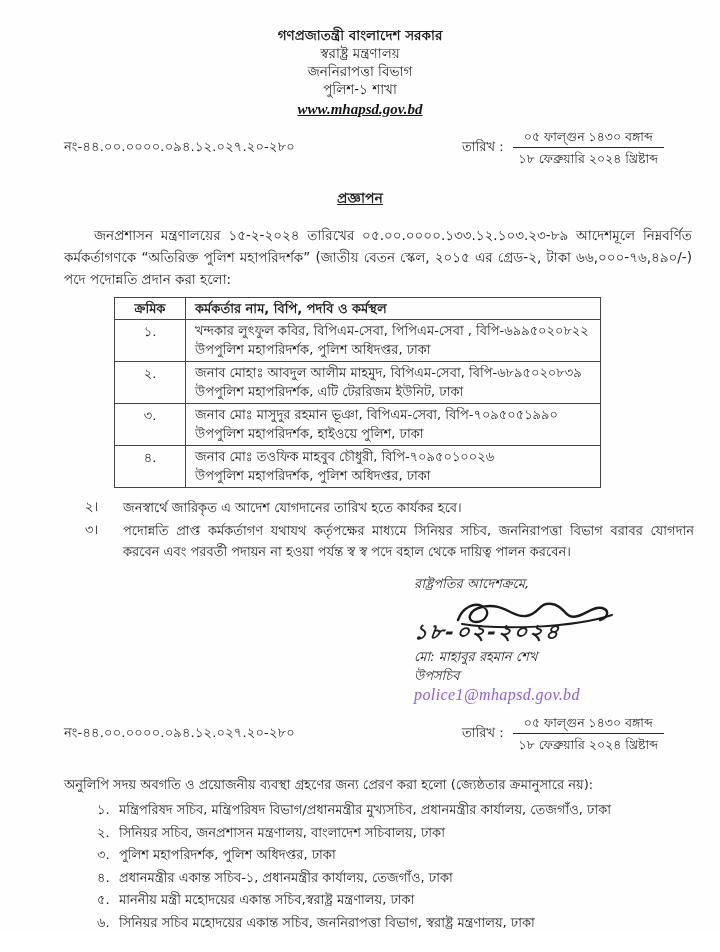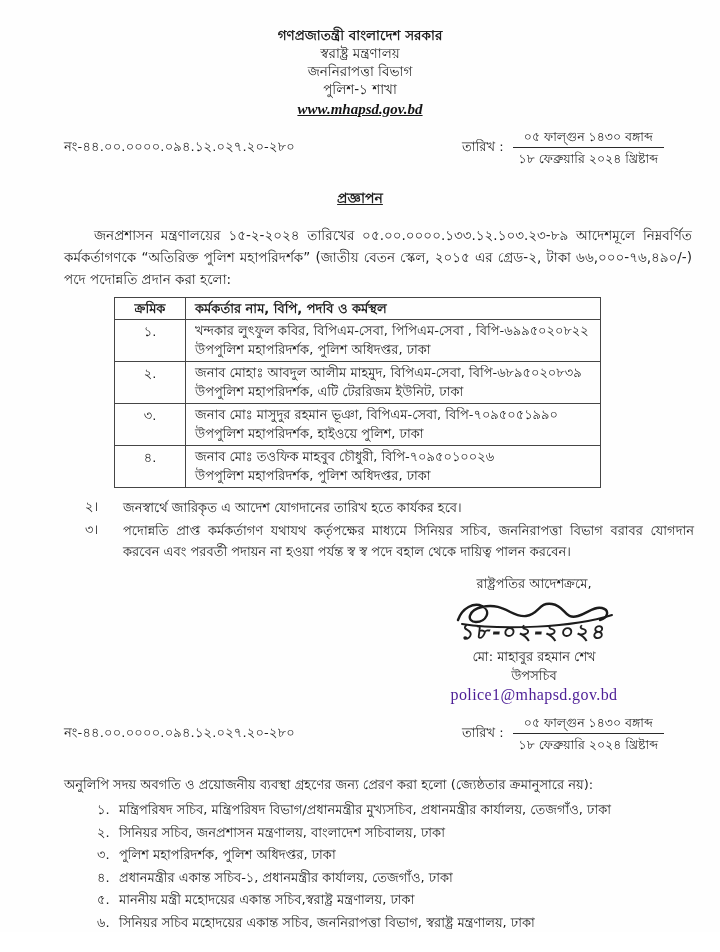--- a/index.html
+++ b/index.html
@@ -65,34 +65,34 @@
   table.promo td div{line-height:18.5px;}
   
   .clauses{margin:9px 26px 0 85px;}
   .clause{display:flex;margin-top:2px;}
   .clause-no{width:38px;flex:none;}
   .clause-text{flex:1;text-align:justify;line-height:21px;}
   
   .sign-block{
     width:240px;
     margin:12px 66px 0 auto;
-    text-align:center;
     line-height:19px;
+    font-style:italic;
   }
   .scribble{display:block;margin:2px auto -4px auto;}
   .hand-date{
     font-size:21px;font-weight:600;letter-spacing:2px;
     transform:skewX(-7deg);
     margin-top:-10px;
   }
   .sig-name{margin-top:5px;}
   .sig-phone{margin-top:3px;}
   .sig-email{
     font-family:"Liberation Serif","DejaVu Serif",serif;
-    font-size:16px;letter-spacing:.4px;color:#4c1d95;
+    font-size:16px;letter-spacing:.4px;color:#8b5cf6;
   }
   
   .cc-heading{margin:22px 26px 0 64px;line-height:20px;}
   .cc-list{margin:5px 26px 0 97px;}
   .cc-item{display:flex;margin-top:1.5px;}
   .cc-no{width:22px;flex:none;}
   .cc-text{flex:1;line-height:19.5px;}
 </style>
 </head>
 <body>

